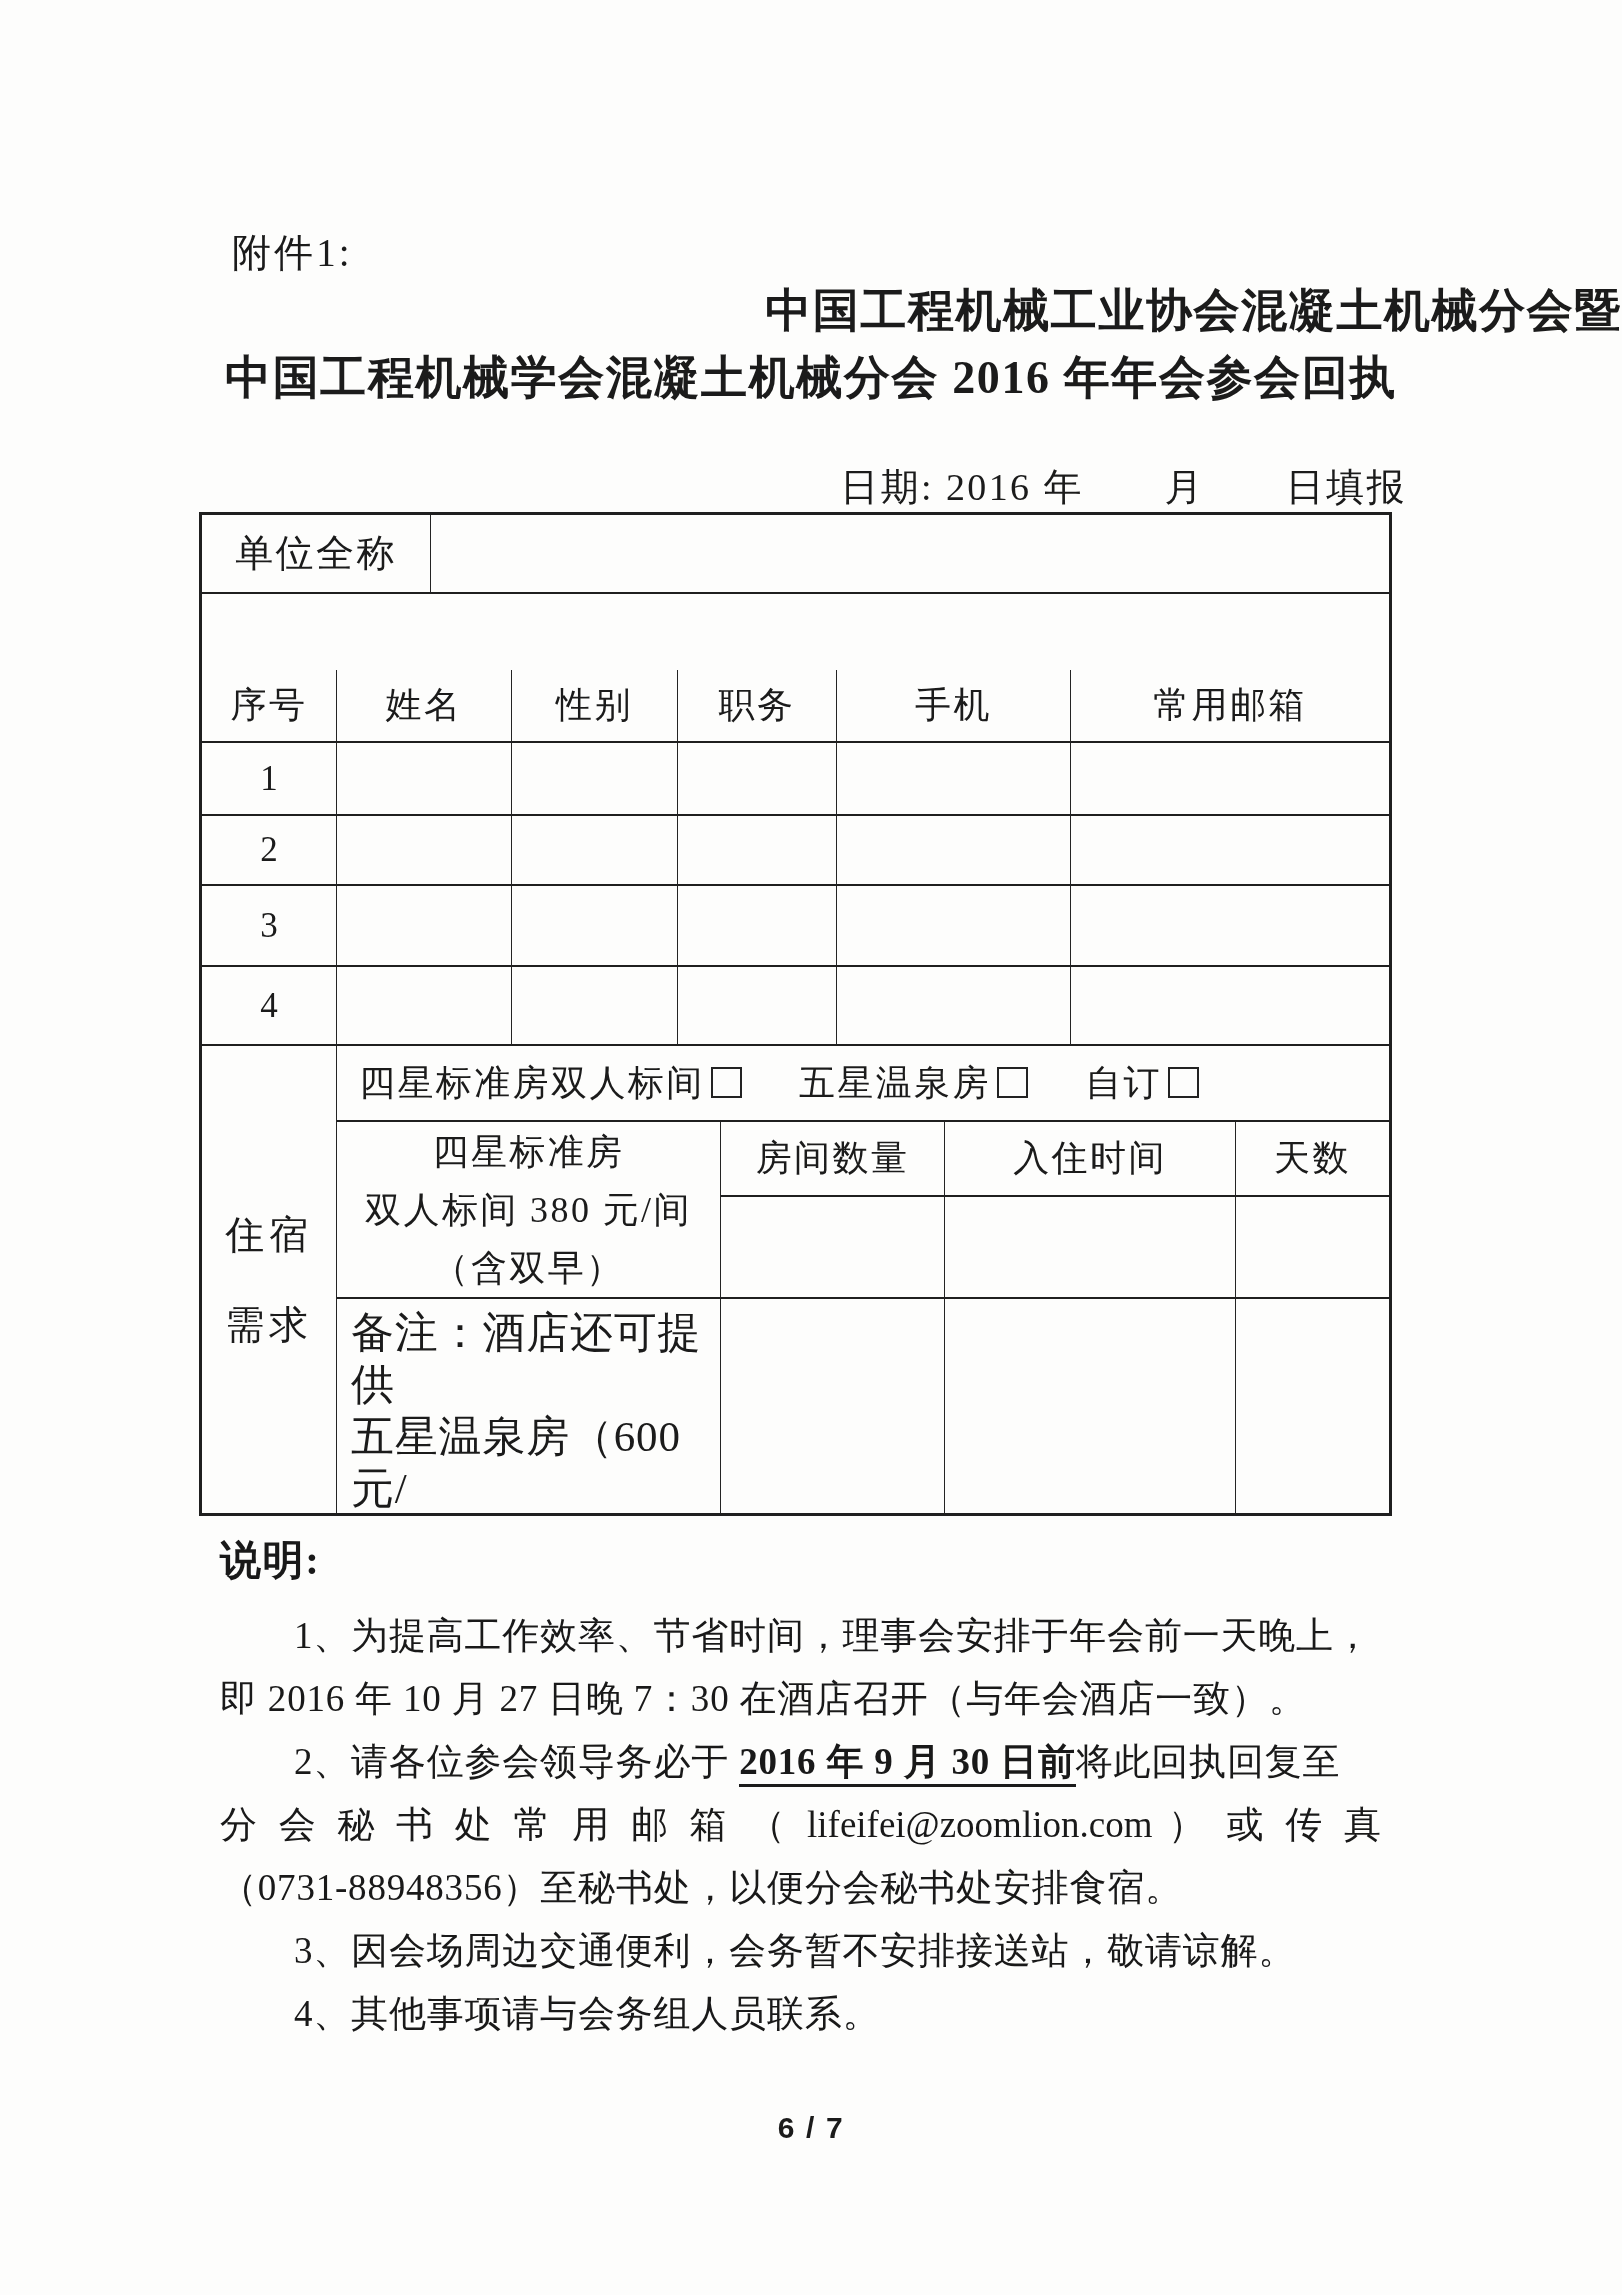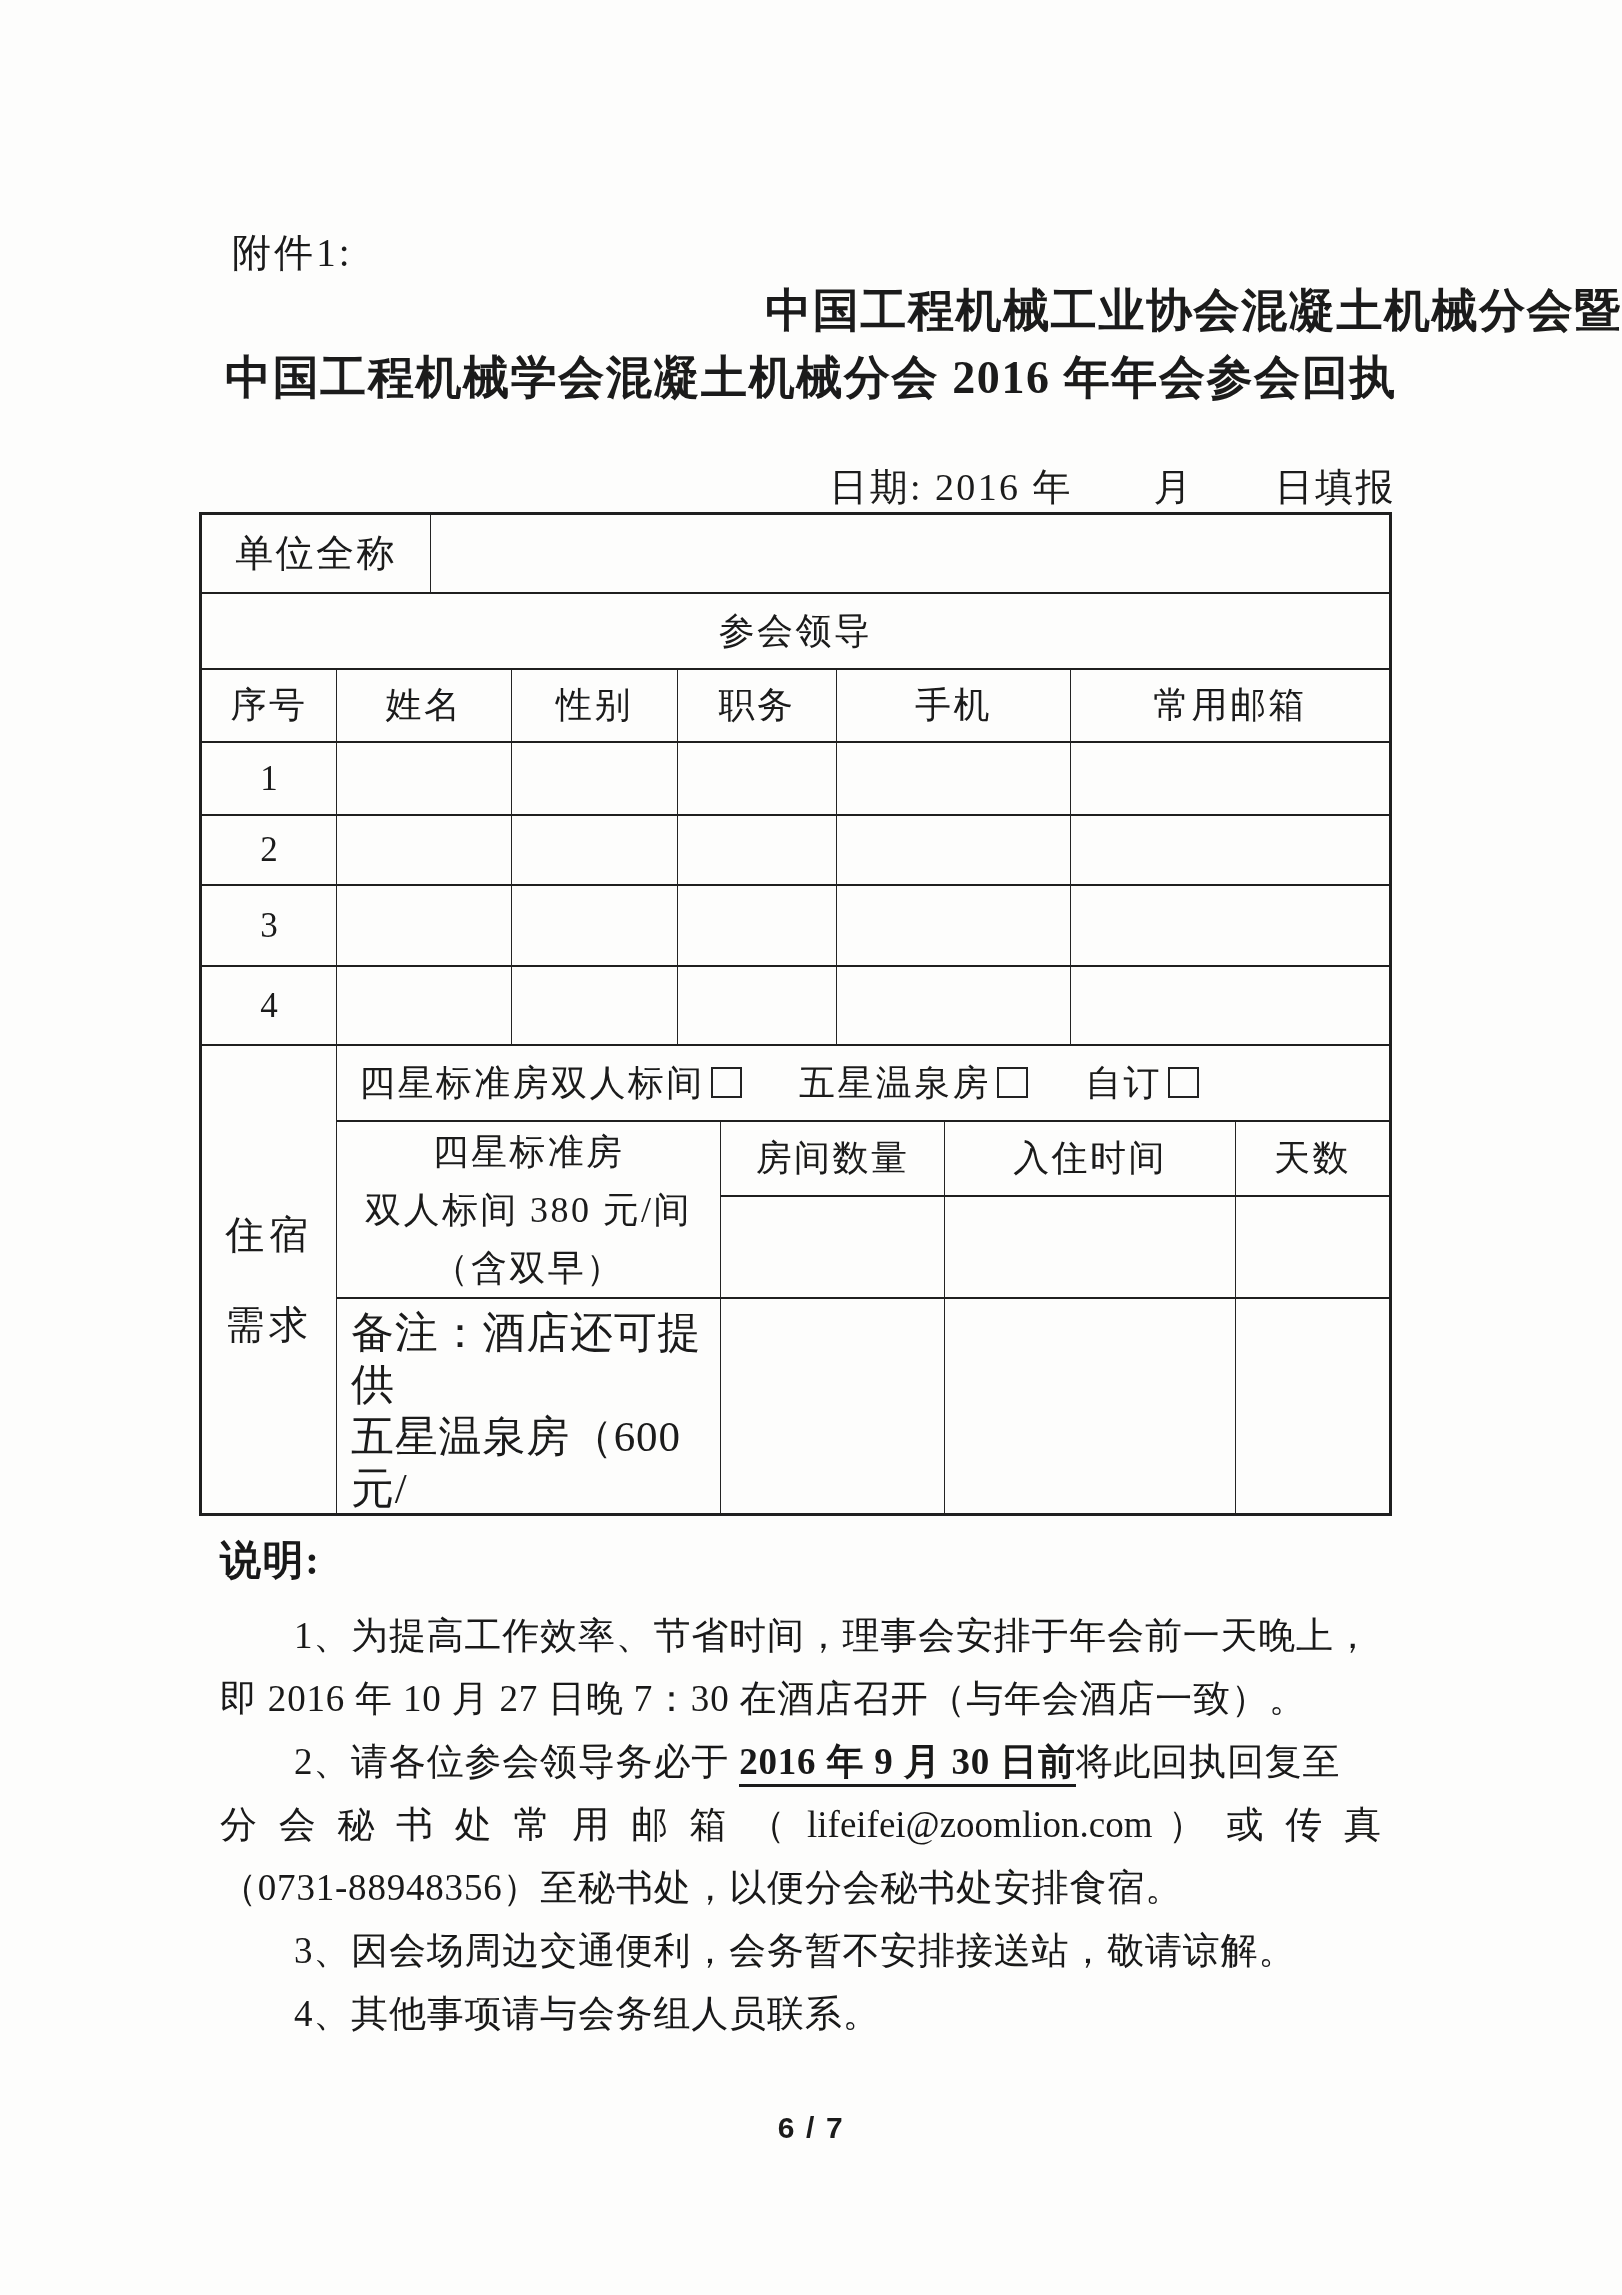--- a/index.html
+++ b/index.html
@@ -19,21 +19,21 @@
     font-size: 39px; letter-spacing: 3.1px;
   }
   .title-line {
     position: absolute; left: 0; width: 100%;
     text-align: center; font-weight: bold; font-size: 46px;
     letter-spacing: 1.6px;
   }
   .title-1 { top: 280px; text-align: right; }
   .title-2 { top: 347px; }
   .date-line {
-    position: absolute; right: 226px; top: 462px;
+    position: absolute; right: 215px; top: 462px;
     font-size: 38px; letter-spacing: 2.4px;
   }
   
   .ftable {
     position: absolute; left: 199px; top: 512px;
     display: grid;
     grid-template-columns: 135px 94px 81px 166px 43px 116px 108px 126px 165px 153px;
     grid-template-rows: 79px 76px 73px 73px 70px 81px 79px 76px 75px 102px 214px;
     border: 3.1px solid #1f1f1f;
     background: #fdfdfc;
@@ -94,21 +94,20 @@
   <div class="attachment">附件1:</div>
   <div class="title-line title-1">中国工程机械工业协会混凝土机械分会暨</div>
   <div class="title-line title-2">中国工程机械学会混凝土机械分会 2016 年年会参会回执</div>
   <div class="date-line">日期: 2016 年　　月　　日填报</div>
 
   <div class="ftable">
 
     <div class="cell company-label" style="grid-column:1/3; grid-row:1;">单位全称</div>
     <div class="cell nr" style="grid-column:3/11; grid-row:1;"></div>
 
-    <div class="cell nr" style="grid-column:1/11; grid-row:2;">参会领导</div>
 
     <div class="cell" style="grid-column:1; grid-row:3;">序号</div>
     <div class="cell" style="grid-column:2/4; grid-row:3;">姓名</div>
     <div class="cell" style="grid-column:4; grid-row:3;">性别</div>
     <div class="cell" style="grid-column:5/7; grid-row:3;">职务</div>
     <div class="cell" style="grid-column:7/9; grid-row:3;">手机</div>
     <div class="cell nr" style="grid-column:9/11; grid-row:3;">常用邮箱</div>
 
     <div class="cell num-cell" style="grid-column:1; grid-row:4;">1</div>
     <div class="cell" style="grid-column:2/4; grid-row:4;"></div>

